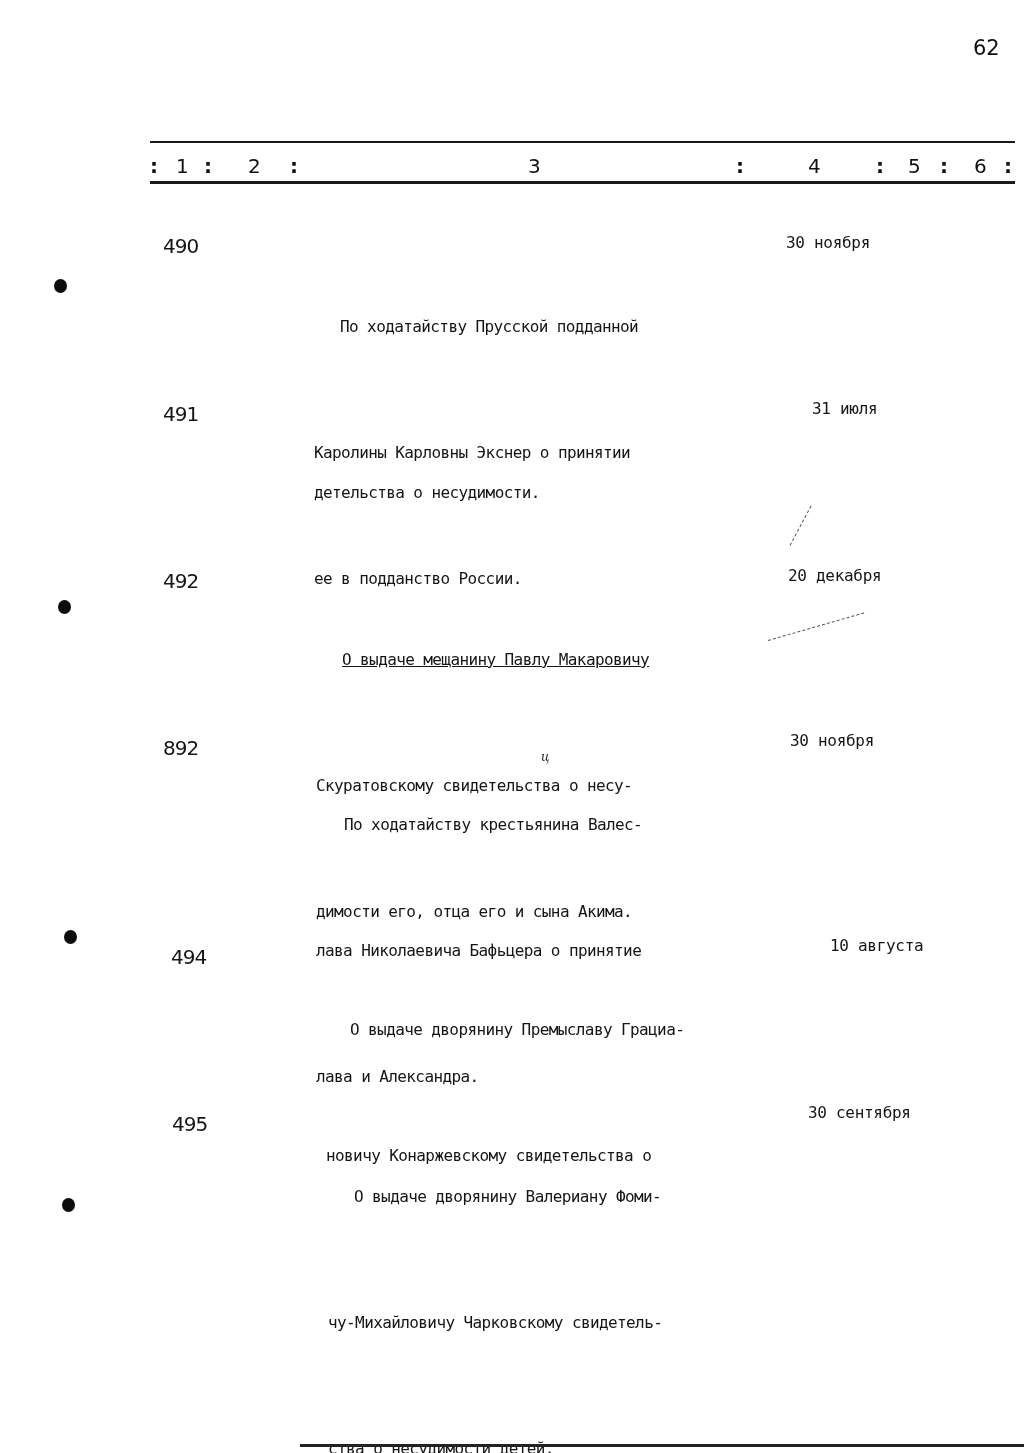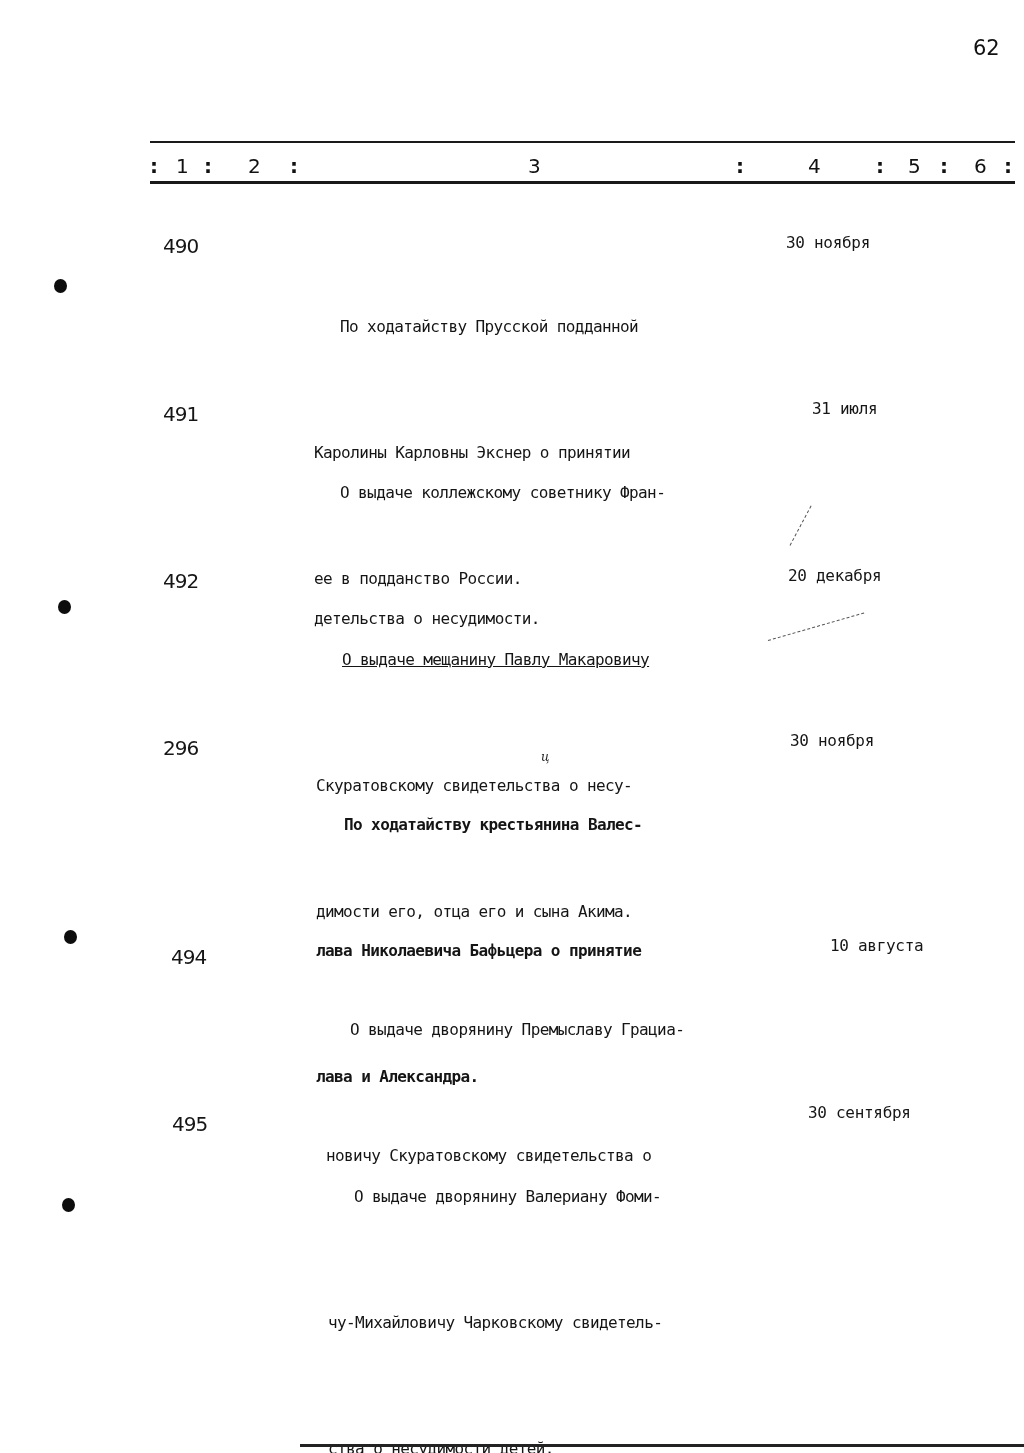--- a/index.html
+++ b/index.html
@@ -86,54 +86,53 @@
     <div style="padding-left:26px;">По ходатайству Прусской подданной</div>
     <div>Каролины Карловны Экснер о принятии</div>
     <div>ее в подданство России.</div>
   </div>
   <div class="entry-date" style="left:786px;">30 ноября</div>
 </div>
 
 <div class="entry" style="top:388px;">
   <div class="entry-number" style="top:14px;">491</div>
   <div class="entry-text" style="left:314px;">
-    <div style="padding-left:26px;">О выдаче коллежскому советнику Фран-</div>
     <div>детельства о несудимости.</div>
   </div>
   <div class="entry-date" style="left:812px;">31 июля</div>
 </div>
 
 <div class="entry" style="top:555px;">
   <div class="entry-number" style="top:14px;">492</div>
   <div class="entry-text" style="left:316px;">
     <div style="padding-left:26px;text-decoration:underline;">О выдаче мещанину Павлу Макаровичу</div>
     <div>Скуратовскому свидетельства о несу-</div>
     <div>димости его, отца его и сына Акима.</div>
   </div>
   <div class="entry-date" style="left:788px;">20 декабря</div>
 </div>
 <div class="mark" style="left:790px; top:545px; width:45px; transform: rotate(-62deg);"></div>
 <div class="mark" style="left:768px; top:640px; width:100px; transform: rotate(-16deg);"></div>
 
 <div class="entry" style="top:720px;">
-  <div class="entry-number" style="top:16px;">296</div>
-  <div class="entry-text" style="left:316px;font-weight:bold;">
+  <div class="entry-number" style="top:16px;">892</div>
+  <div class="entry-text" style="left:316px;">
     <div style="padding-left:28px;">По ходатайству крестьянина Валес-</div>
     <div>лава Николаевича Бафьцера о принятие</div>
     <div>лава и Александра.</div>
   </div>
   <div class="entry-date" style="left:790px;">30 ноября</div>
 </div>
 <div style="position:absolute; left:541px; top:750px; font-family:'DejaVu Serif', serif; font-style:italic; font-size:12px; color:#222;">ц</div>
 
 <div class="entry" style="top:925px;">
   <div class="entry-number" style="top:20px; left:171px;">494</div>
   <div class="entry-text" style="left:326px;">
     <div style="padding-left:24px;">О выдаче дворянину Премыславу Грациа-</div>
-    <div>новичу Скуратовскому свидетельства о</div>
+    <div>новичу Конаржевскому свидетельства о</div>
   </div>
   <div class="entry-date" style="left:830px;">10 августа</div>
 </div>
 
 <div class="entry" style="top:1092px;">
   <div class="entry-number" style="top:20px; left:172px;">495</div>
   <div class="entry-text" style="left:328px;">
     <div style="padding-left:26px;">О выдаче дворянину Валериану Фоми-</div>
     <div>чу-Михайловичу Чарковскому свидетель-</div>
     <div>ства о несудимости детей.</div>

